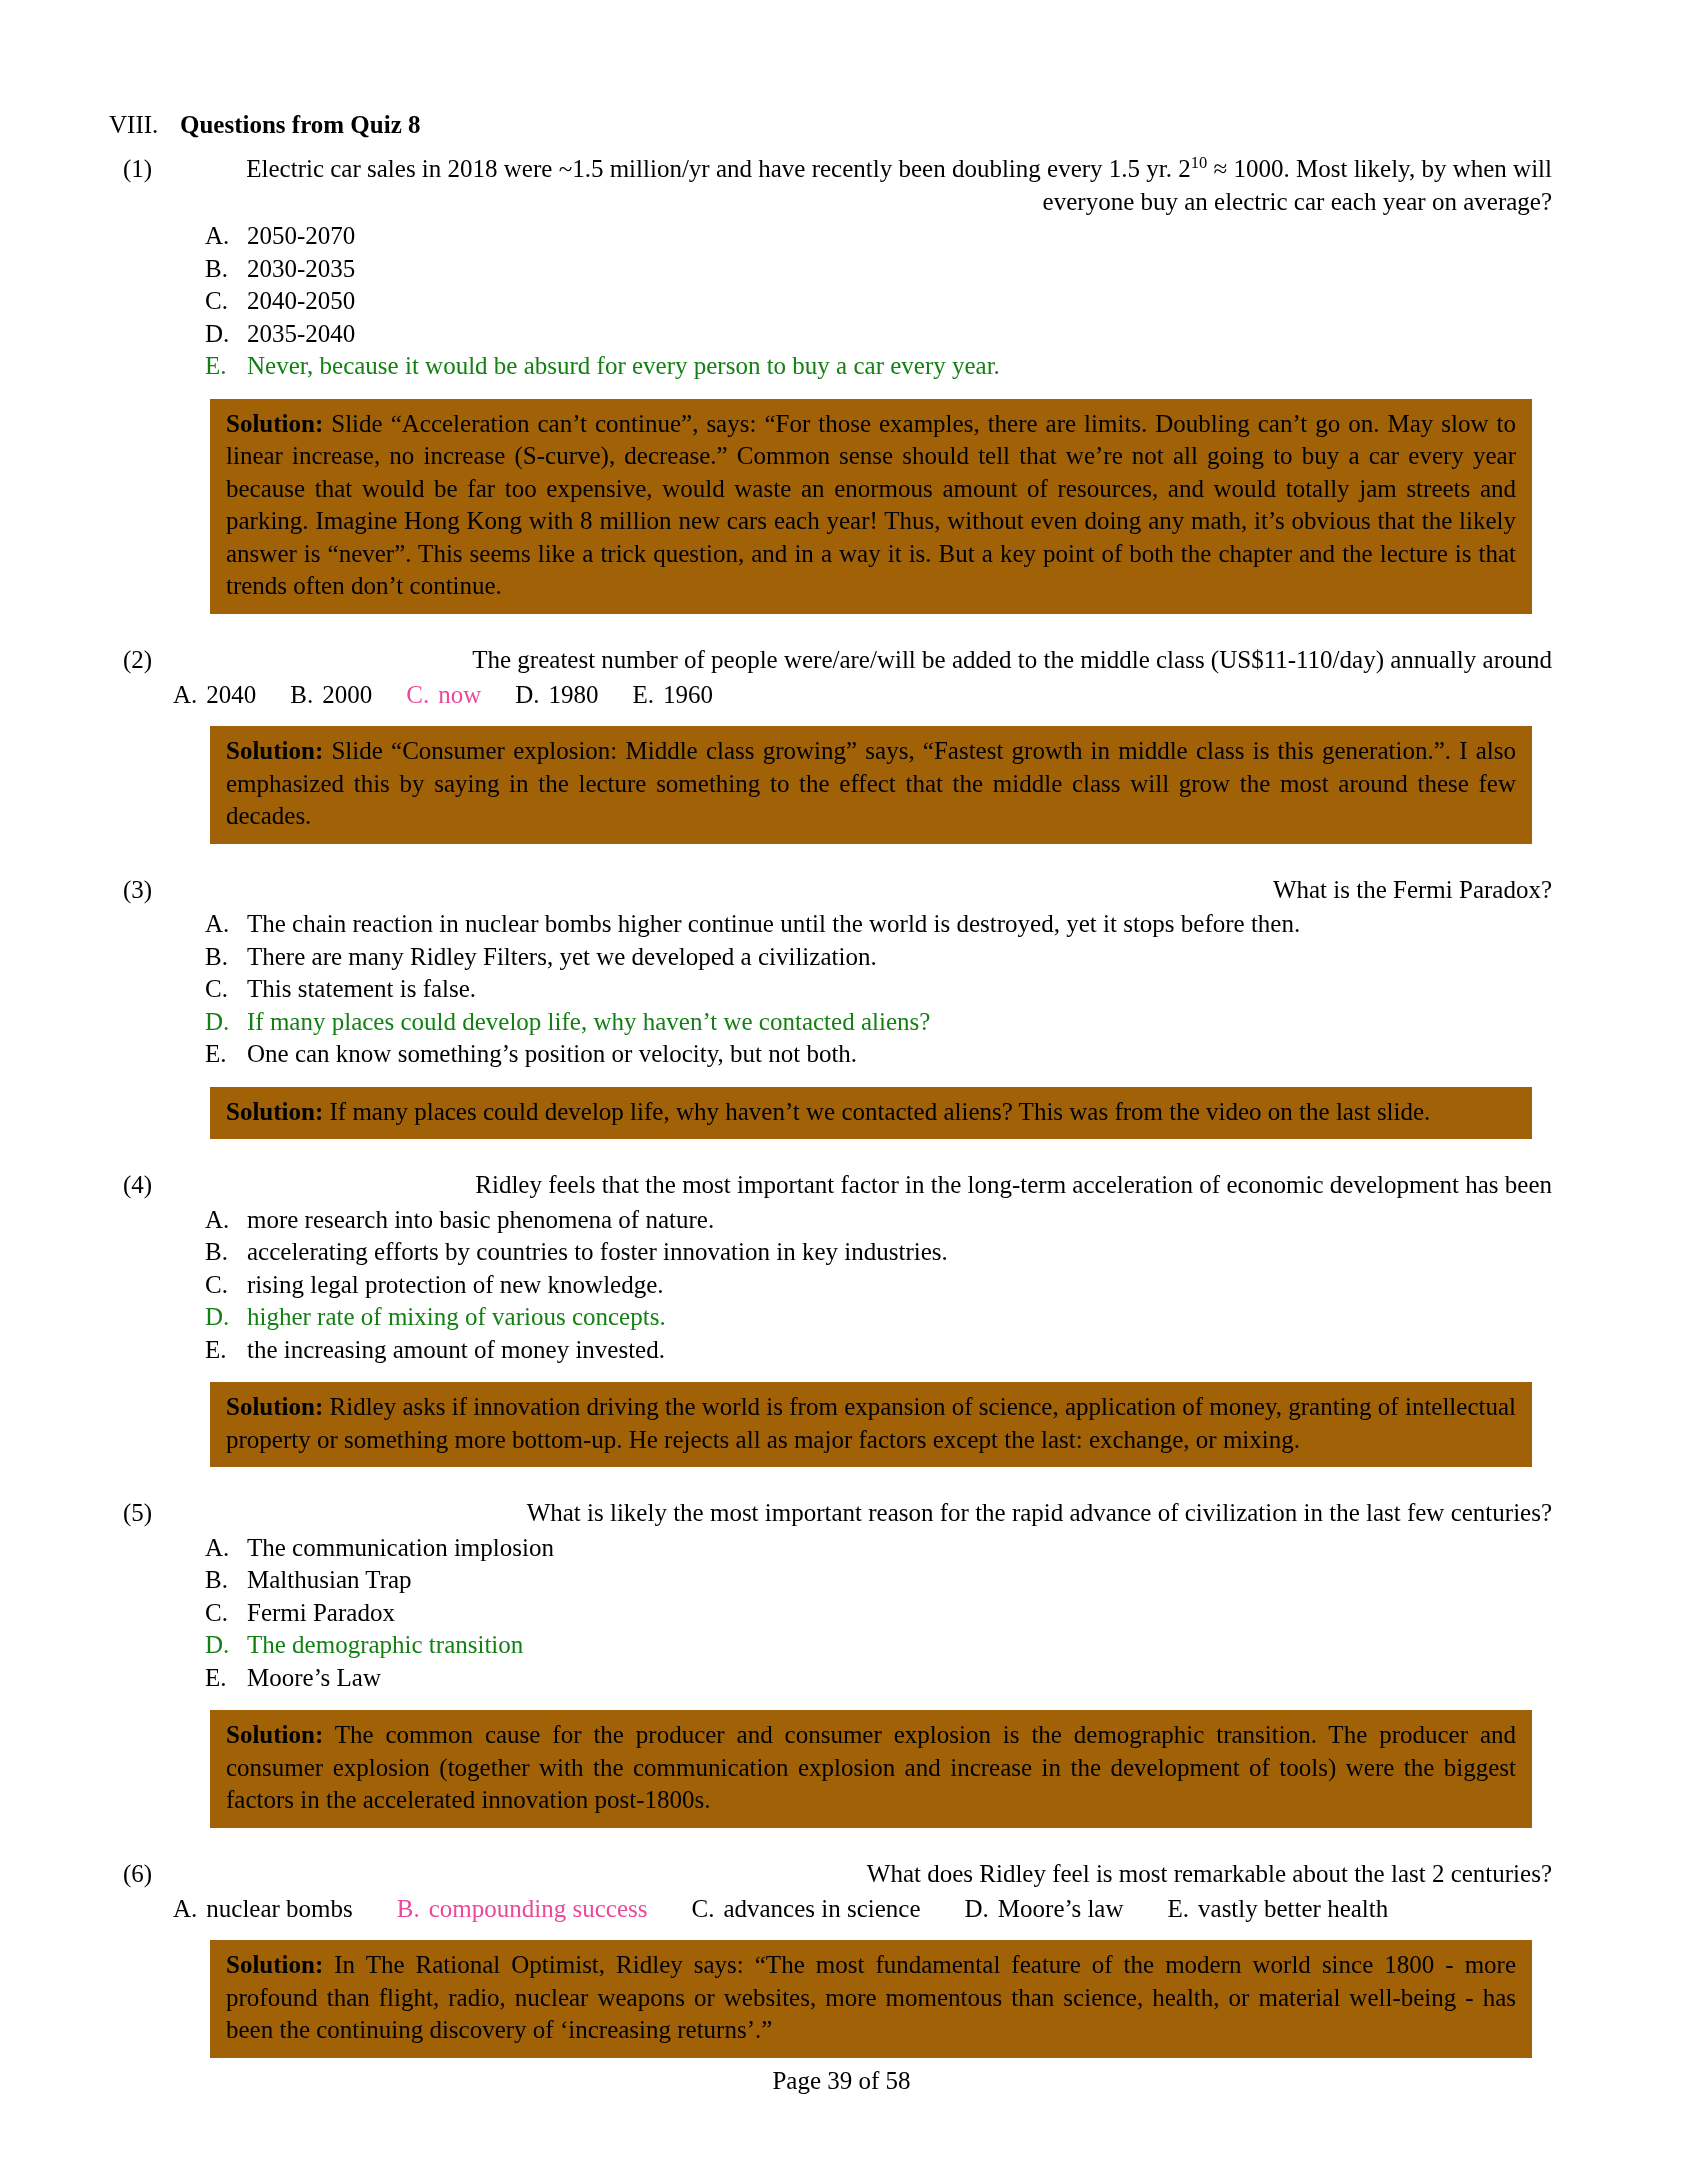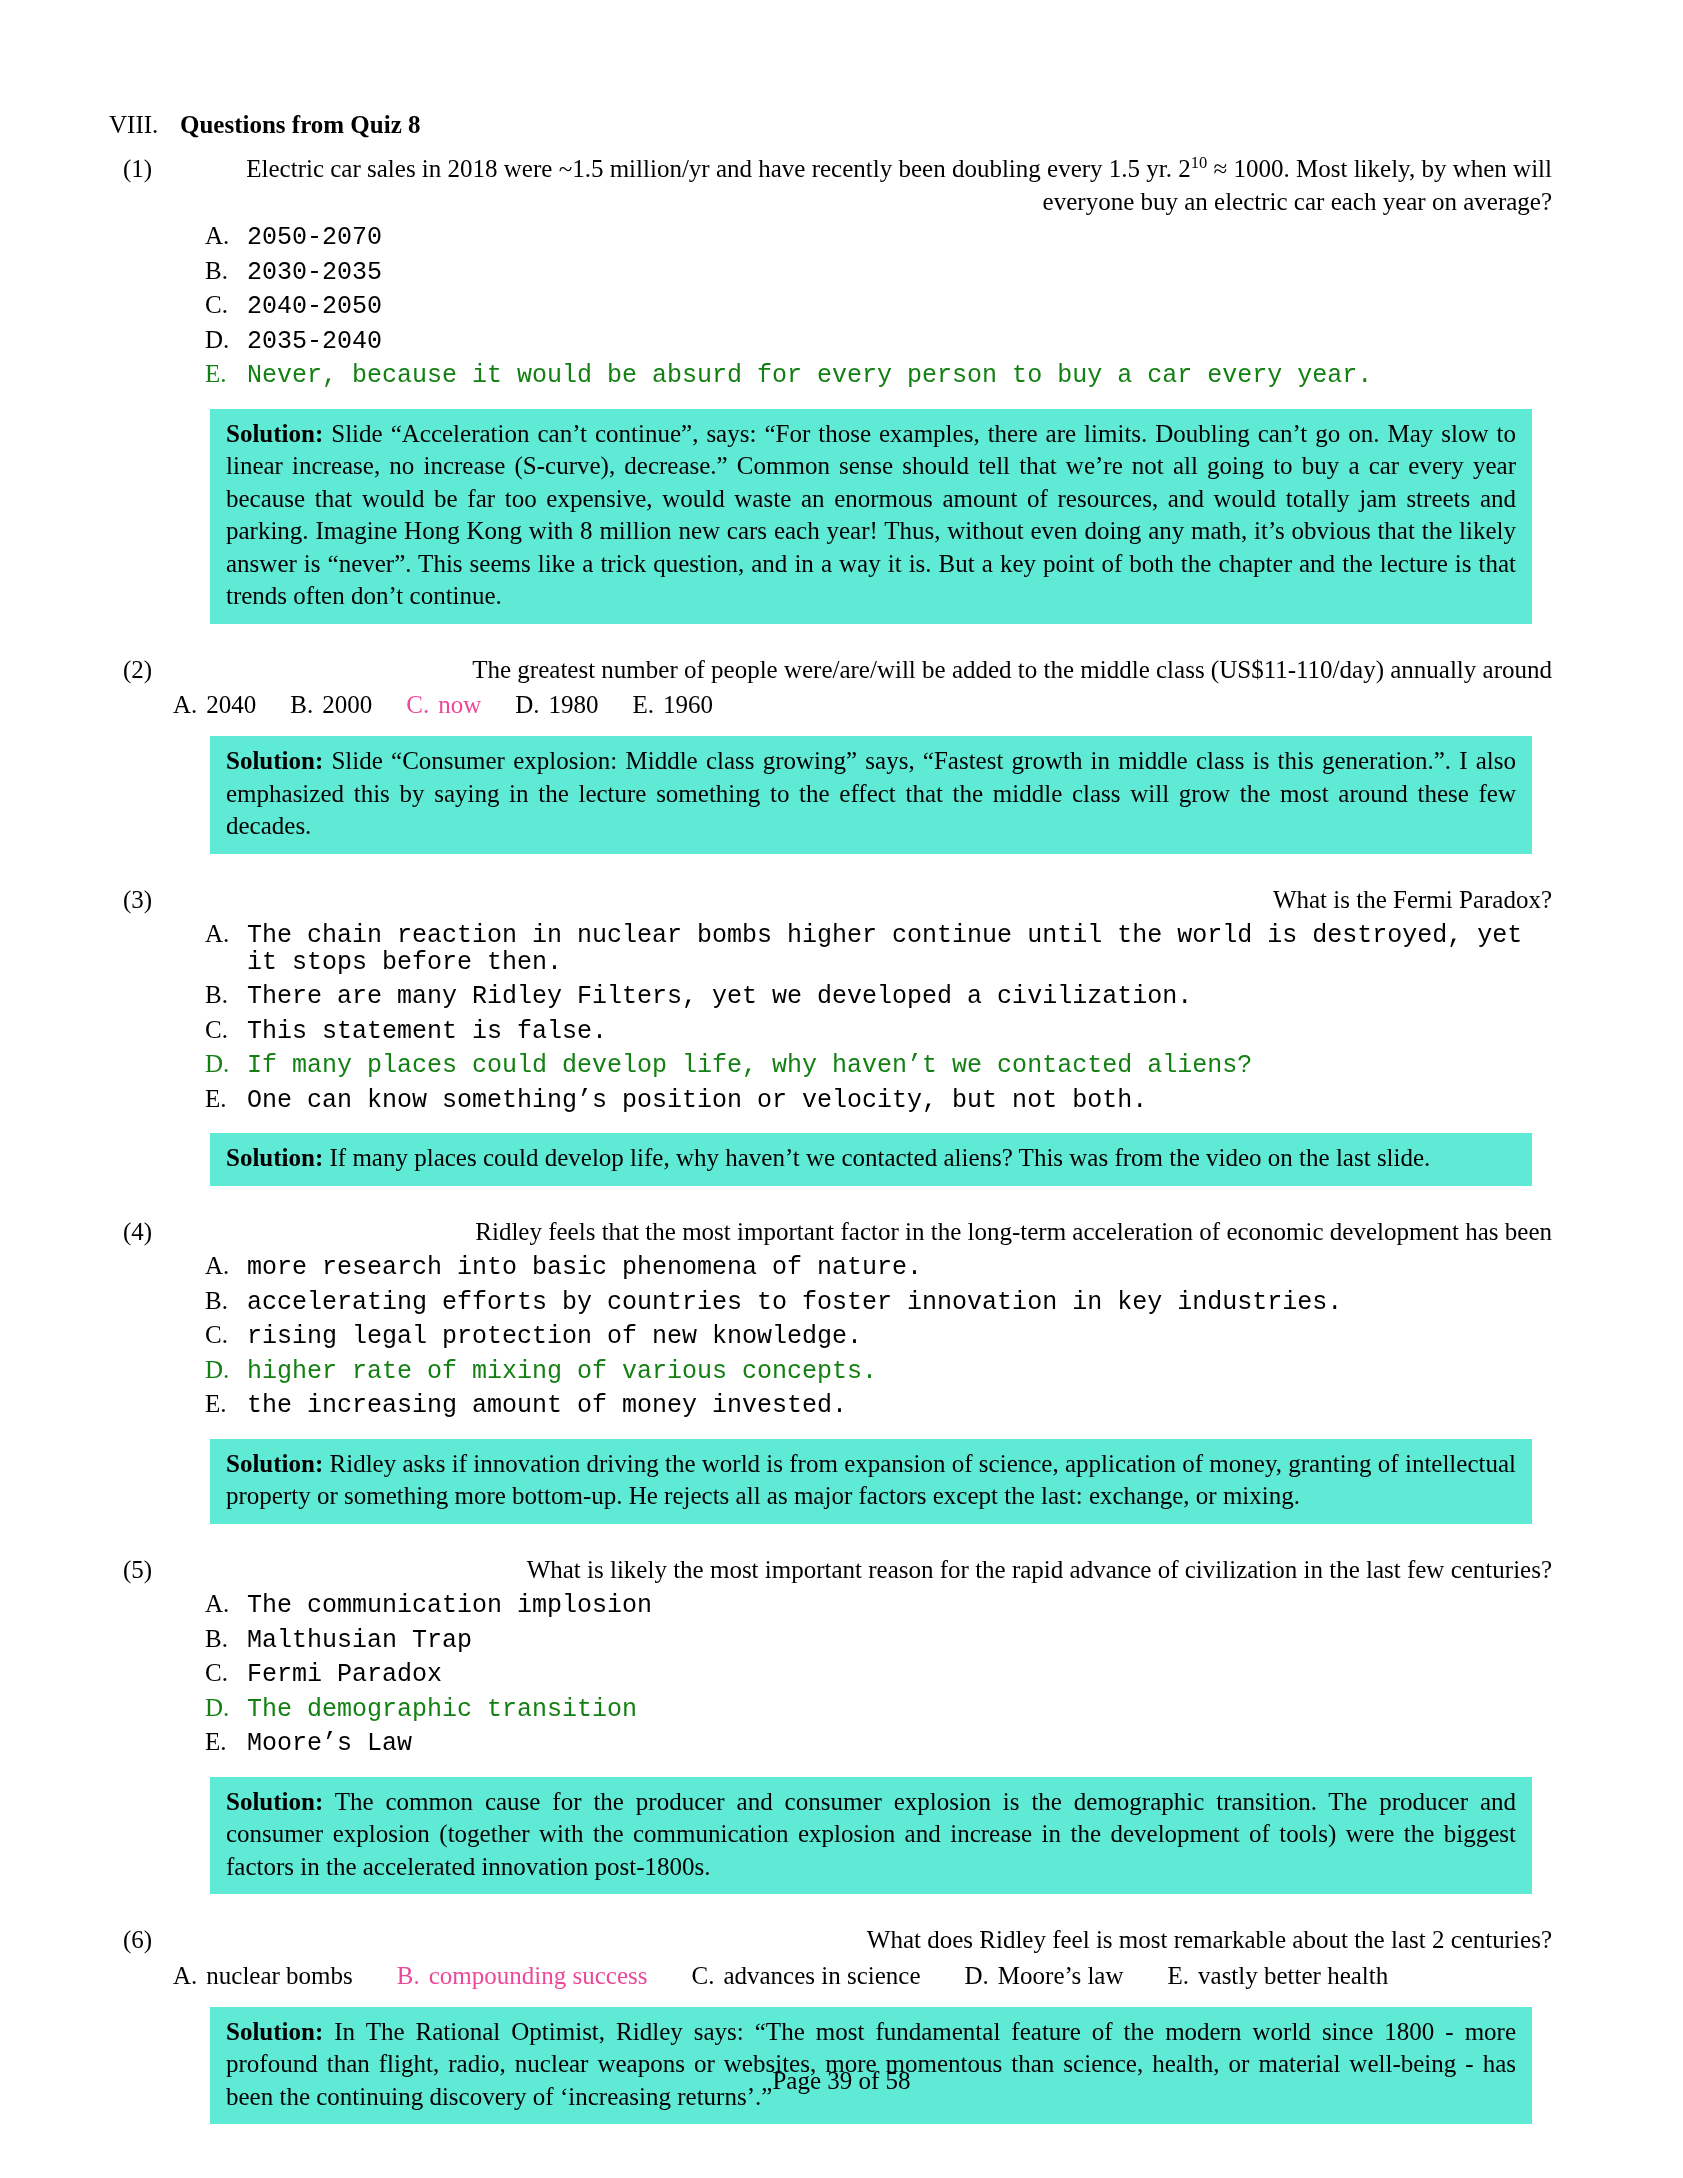--- a/index.html
+++ b/index.html
@@ -69,21 +69,21 @@
     align-items: baseline;
     font-size: 25px;
     line-height: 1.06;
     padding: 3px 0 3px 0;
   }
   .choice .letter {
     flex: 0 0 42px;
     width: 42px;
     margin-left: 96px;
   }
-  .choice .body { flex: 1 1 auto; font-family: Liberation Mono, monospace; }
+  .choice .body { flex: 1 1 auto; }
   .choice.correct { color: #148014; }
 
   
   .choices-inline {
     font-size: 25px;
     line-height: 1.2;
     margin: 4px 0 0 64px;
     white-space: nowrap;
   }
   .choices-inline .ci {
@@ -91,21 +91,21 @@
     margin-right: 34px;
   }
   .choices-inline .ci.correct { color: #ec4899; }
   .choices-inline .ci .letter { margin-right: 9px; }
 
   .choices-inline.wide { margin-left: 64px; }
   .choices-inline.wide .ci { margin-right: 44px; }
 
   
   .solution {
-    background: #5eead4;
+    background: #a16207;
     margin: 16px 12px 0 101px;
     margin-right: 22px;
     padding: 9px 16px 11px 16px;
     font-size: 25px;
     line-height: 1.30;
     text-align: justify;
     text-justify: inter-word;
     hyphens: none;
   }
   .solution .lbl { font-weight: bold; }

